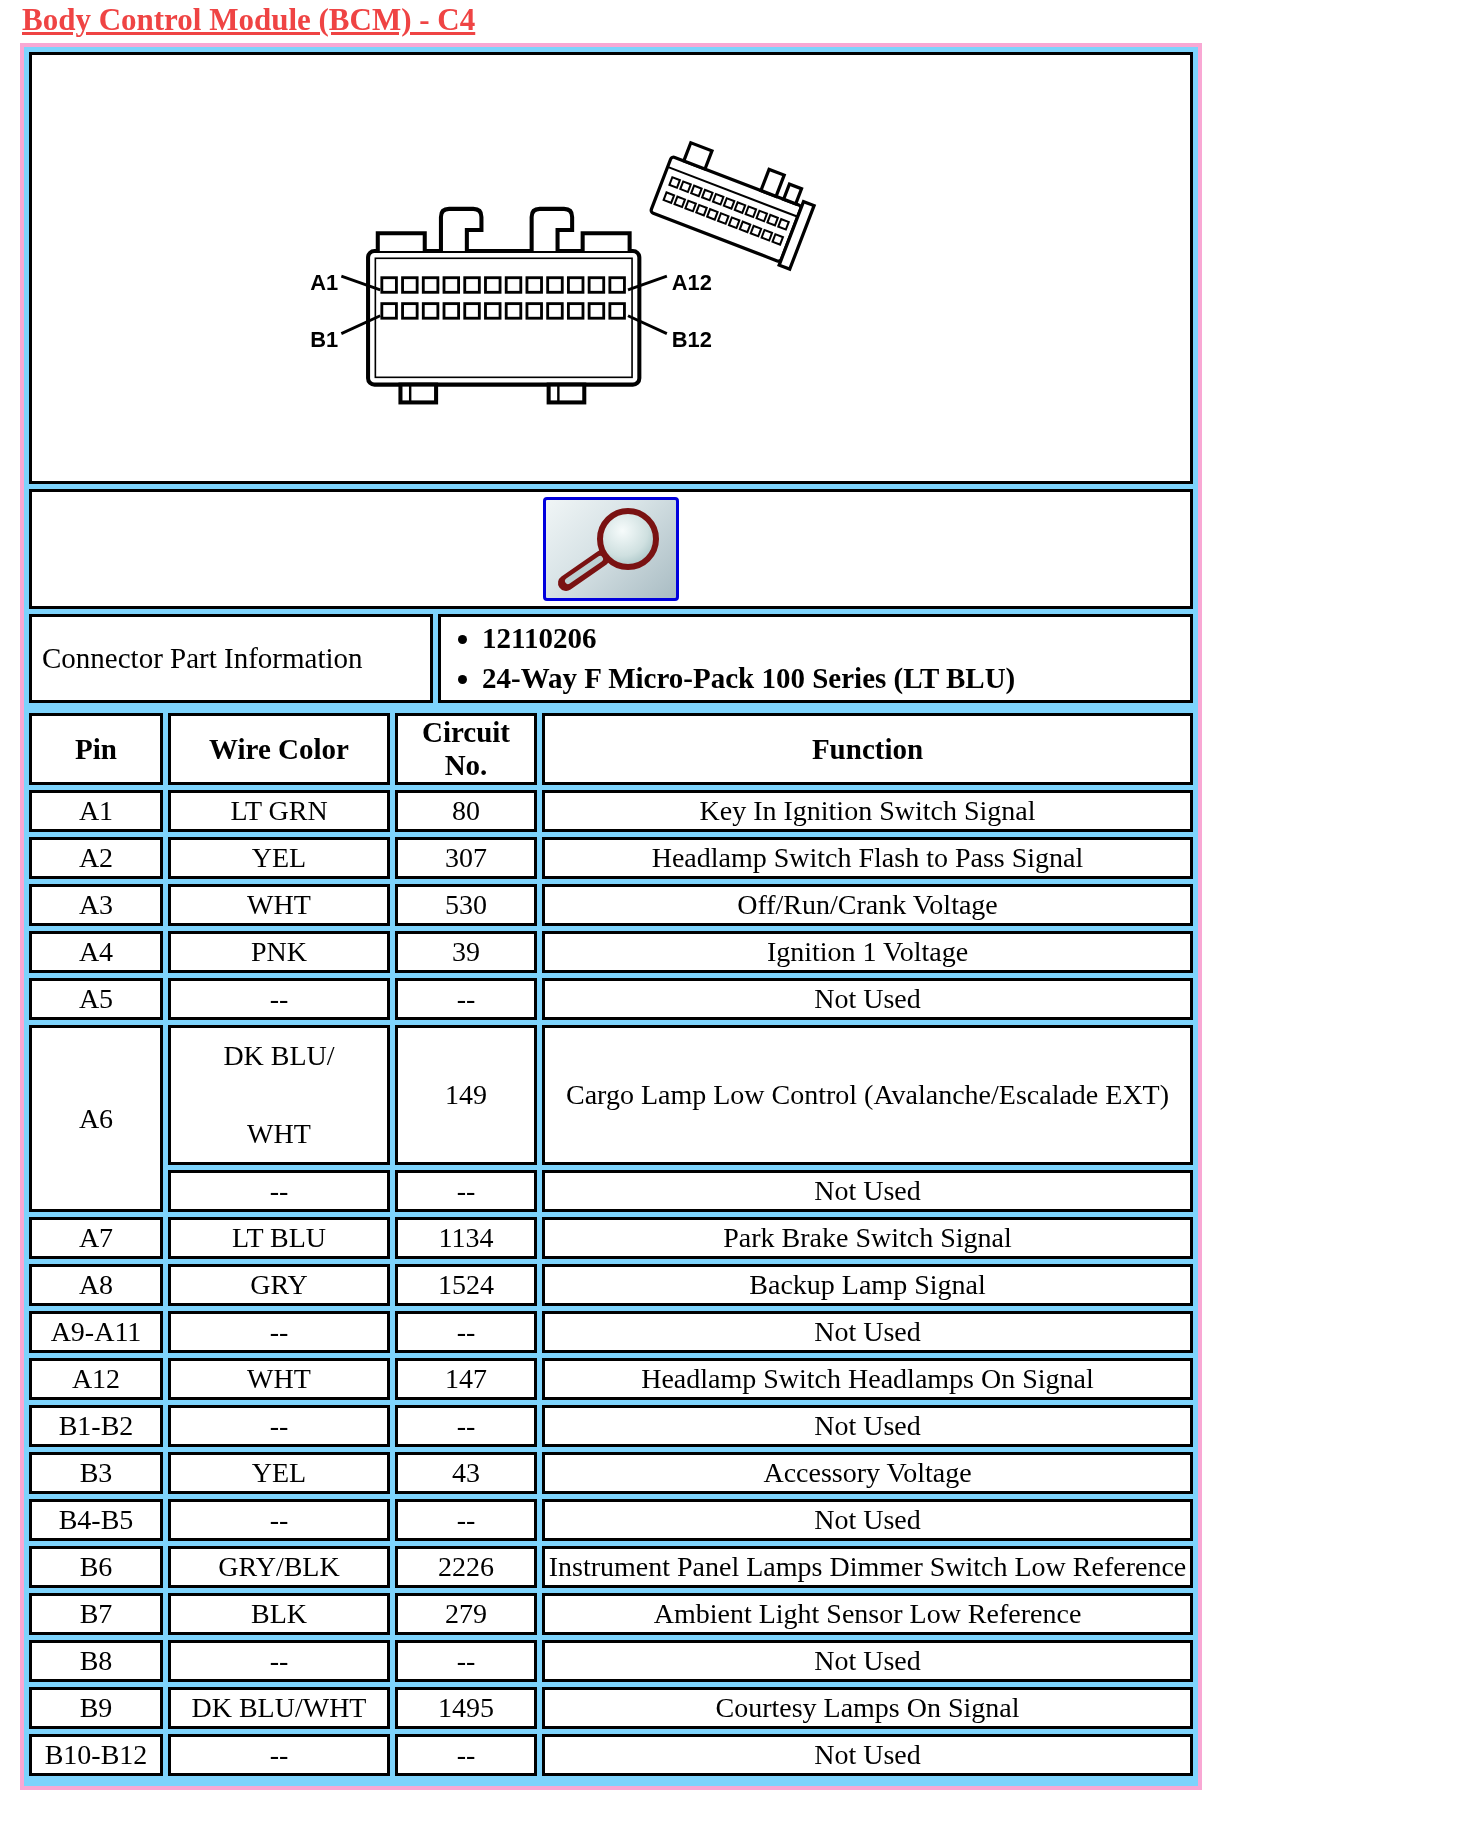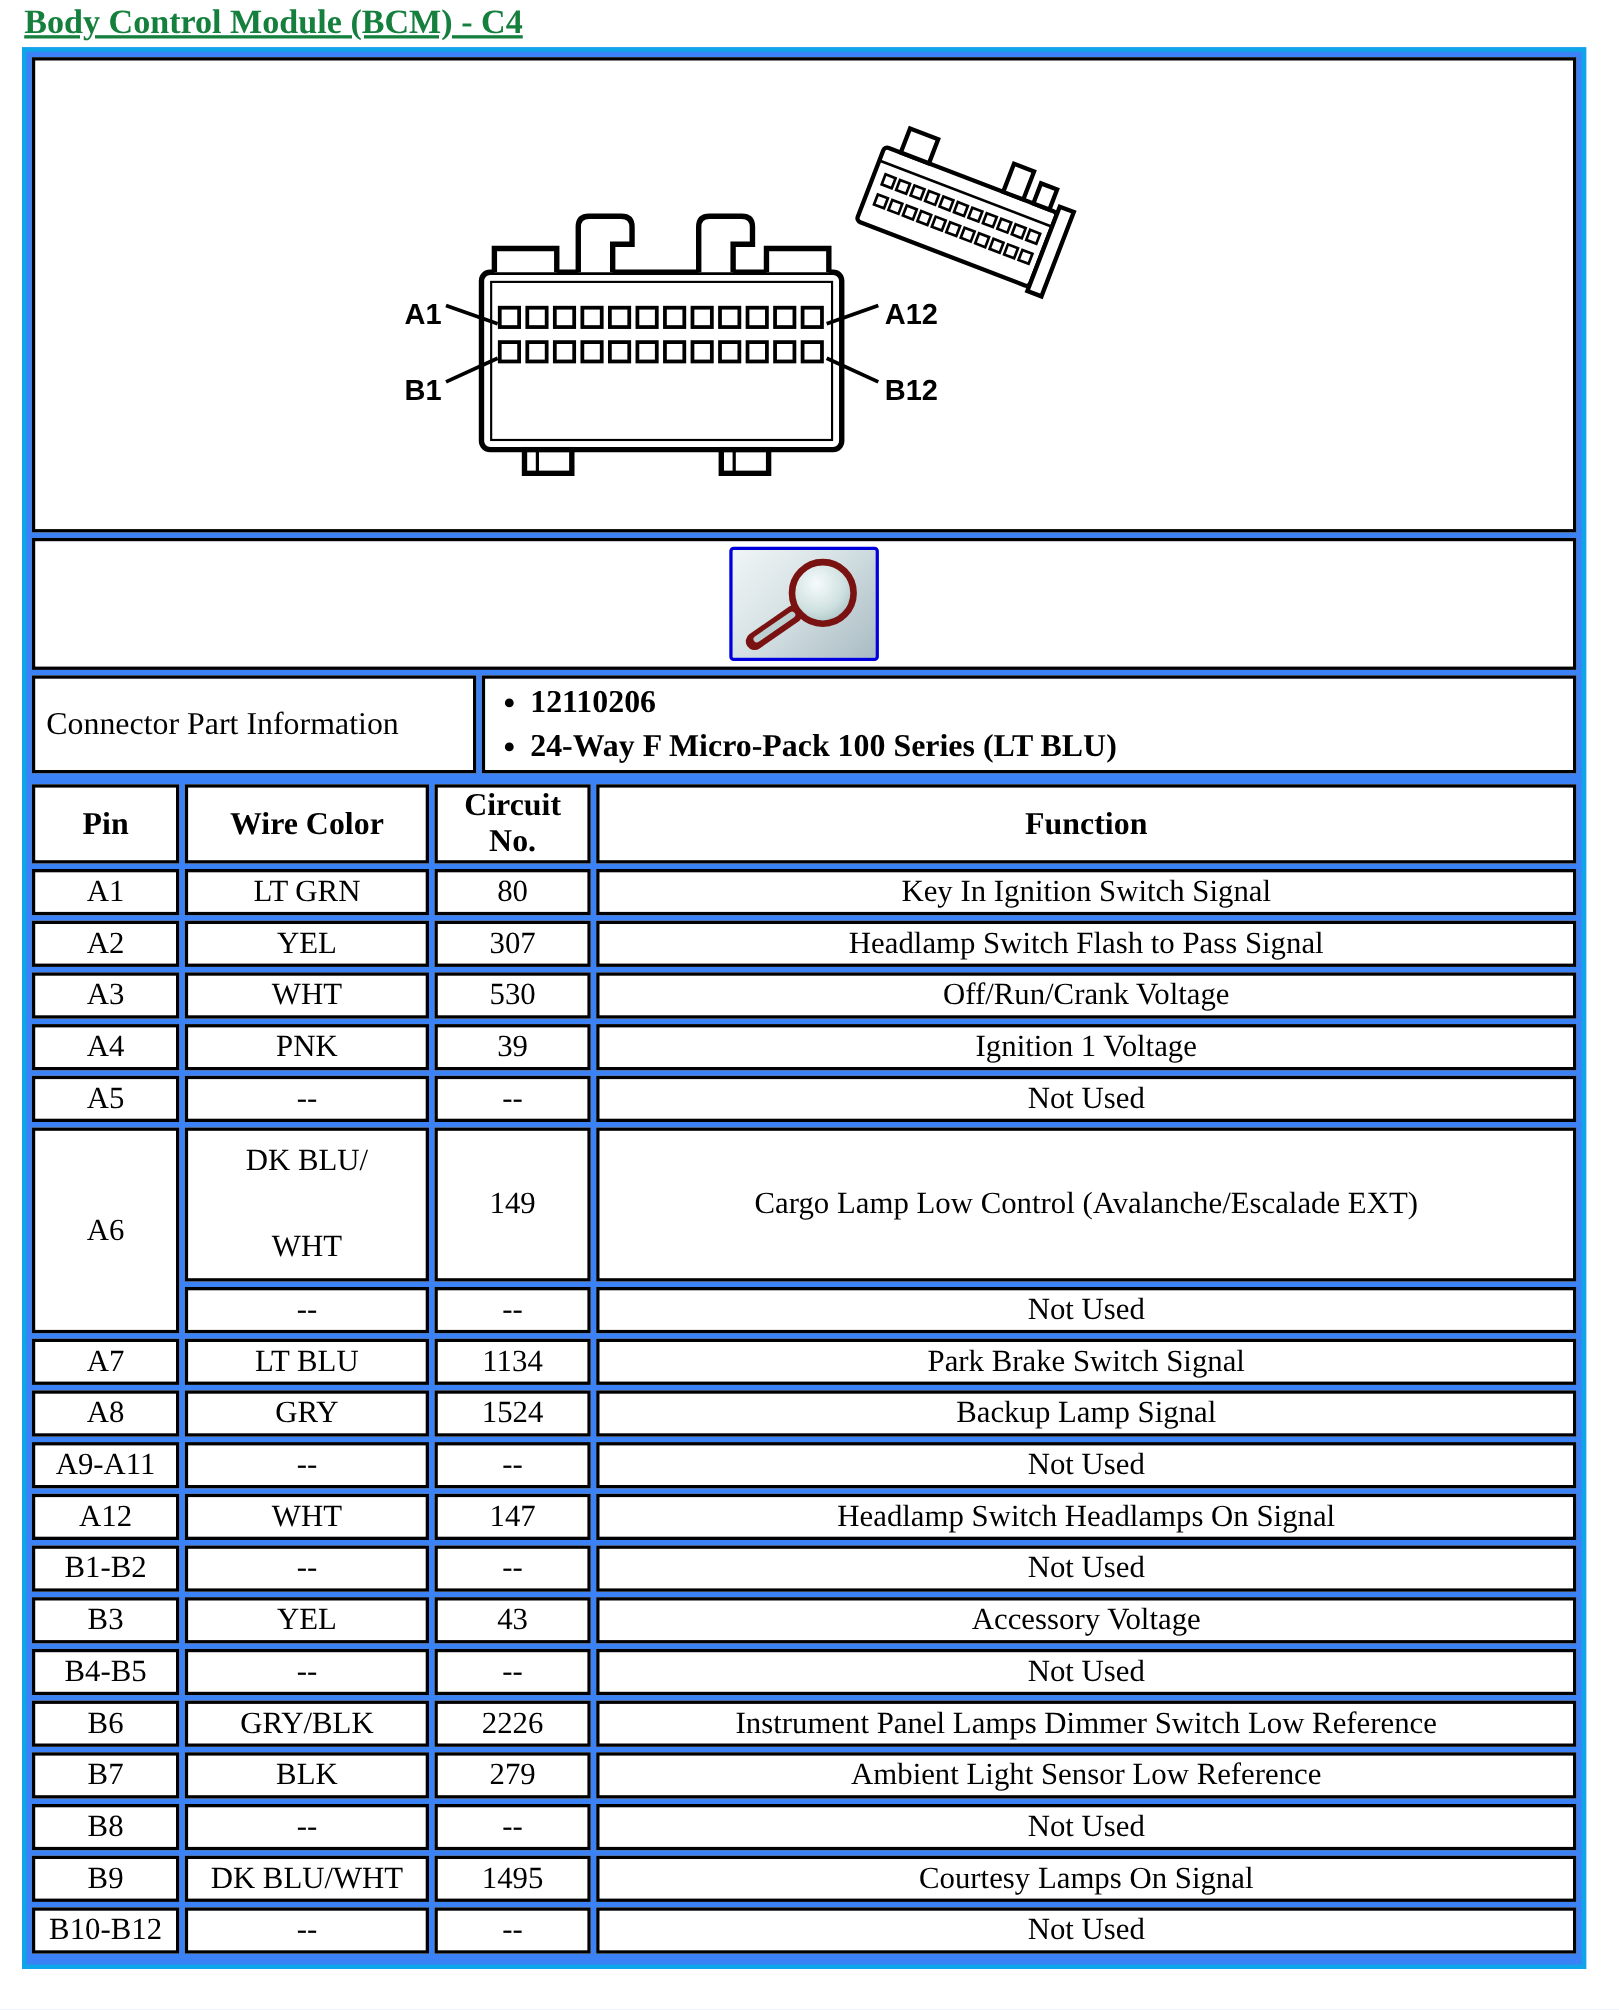--- a/index.html
+++ b/index.html
@@ -1,25 +1,25 @@
 <!DOCTYPE html>
 <html><head>
 <meta charset="utf-8">
 <style>
   html,body{margin:0;padding:0;background:#ffffff;}
   body{width:1472px;height:1827px;font-family:"Liberation Serif",serif;color:#000;overflow:hidden;}
 
   
   .title-bar{margin:2px 0 5px 22px;}
-  .title-link{display:inline-block;font-size:31px;font-weight:bold;color:#15803d;
+  .title-link{display:inline-block;font-size:31px;font-weight:bold;color:#ef4444;
     text-decoration:underline;cursor:pointer;font-family:"Liberation Serif",serif;}
 
   
-  .outer{box-sizing:border-box;margin-left:20px;width:1422px;border:4px solid #0ea5e9;
-    background:#3b82f6;padding:0 0 5px 0;}
+  .outer{box-sizing:border-box;margin-left:20px;width:1182px;border:4px solid #f9a8d4;
+    background:#7dd3fc;padding:0 0 5px 0;}
 
   
   .cell-box{box-sizing:border-box;border:3px solid #000;margin:5px 5px 0 5px;background:#fff;}
   .drawing-cell{height:432px;position:relative;}
   .drawing-cell svg{display:block;width:100%;height:100%;}
   .magnifier-cell{height:120px;display:flex;align-items:center;justify-content:center;}
 
   .mag-button{box-sizing:border-box;width:136px;height:104px;border:3px solid #0000dd;
     border-radius:4px;background:linear-gradient(135deg,#f0f5f6 0%,#d9e4e7 40%,#a9bcc3 100%);
     display:flex;align-items:center;justify-content:center;cursor:pointer;}

